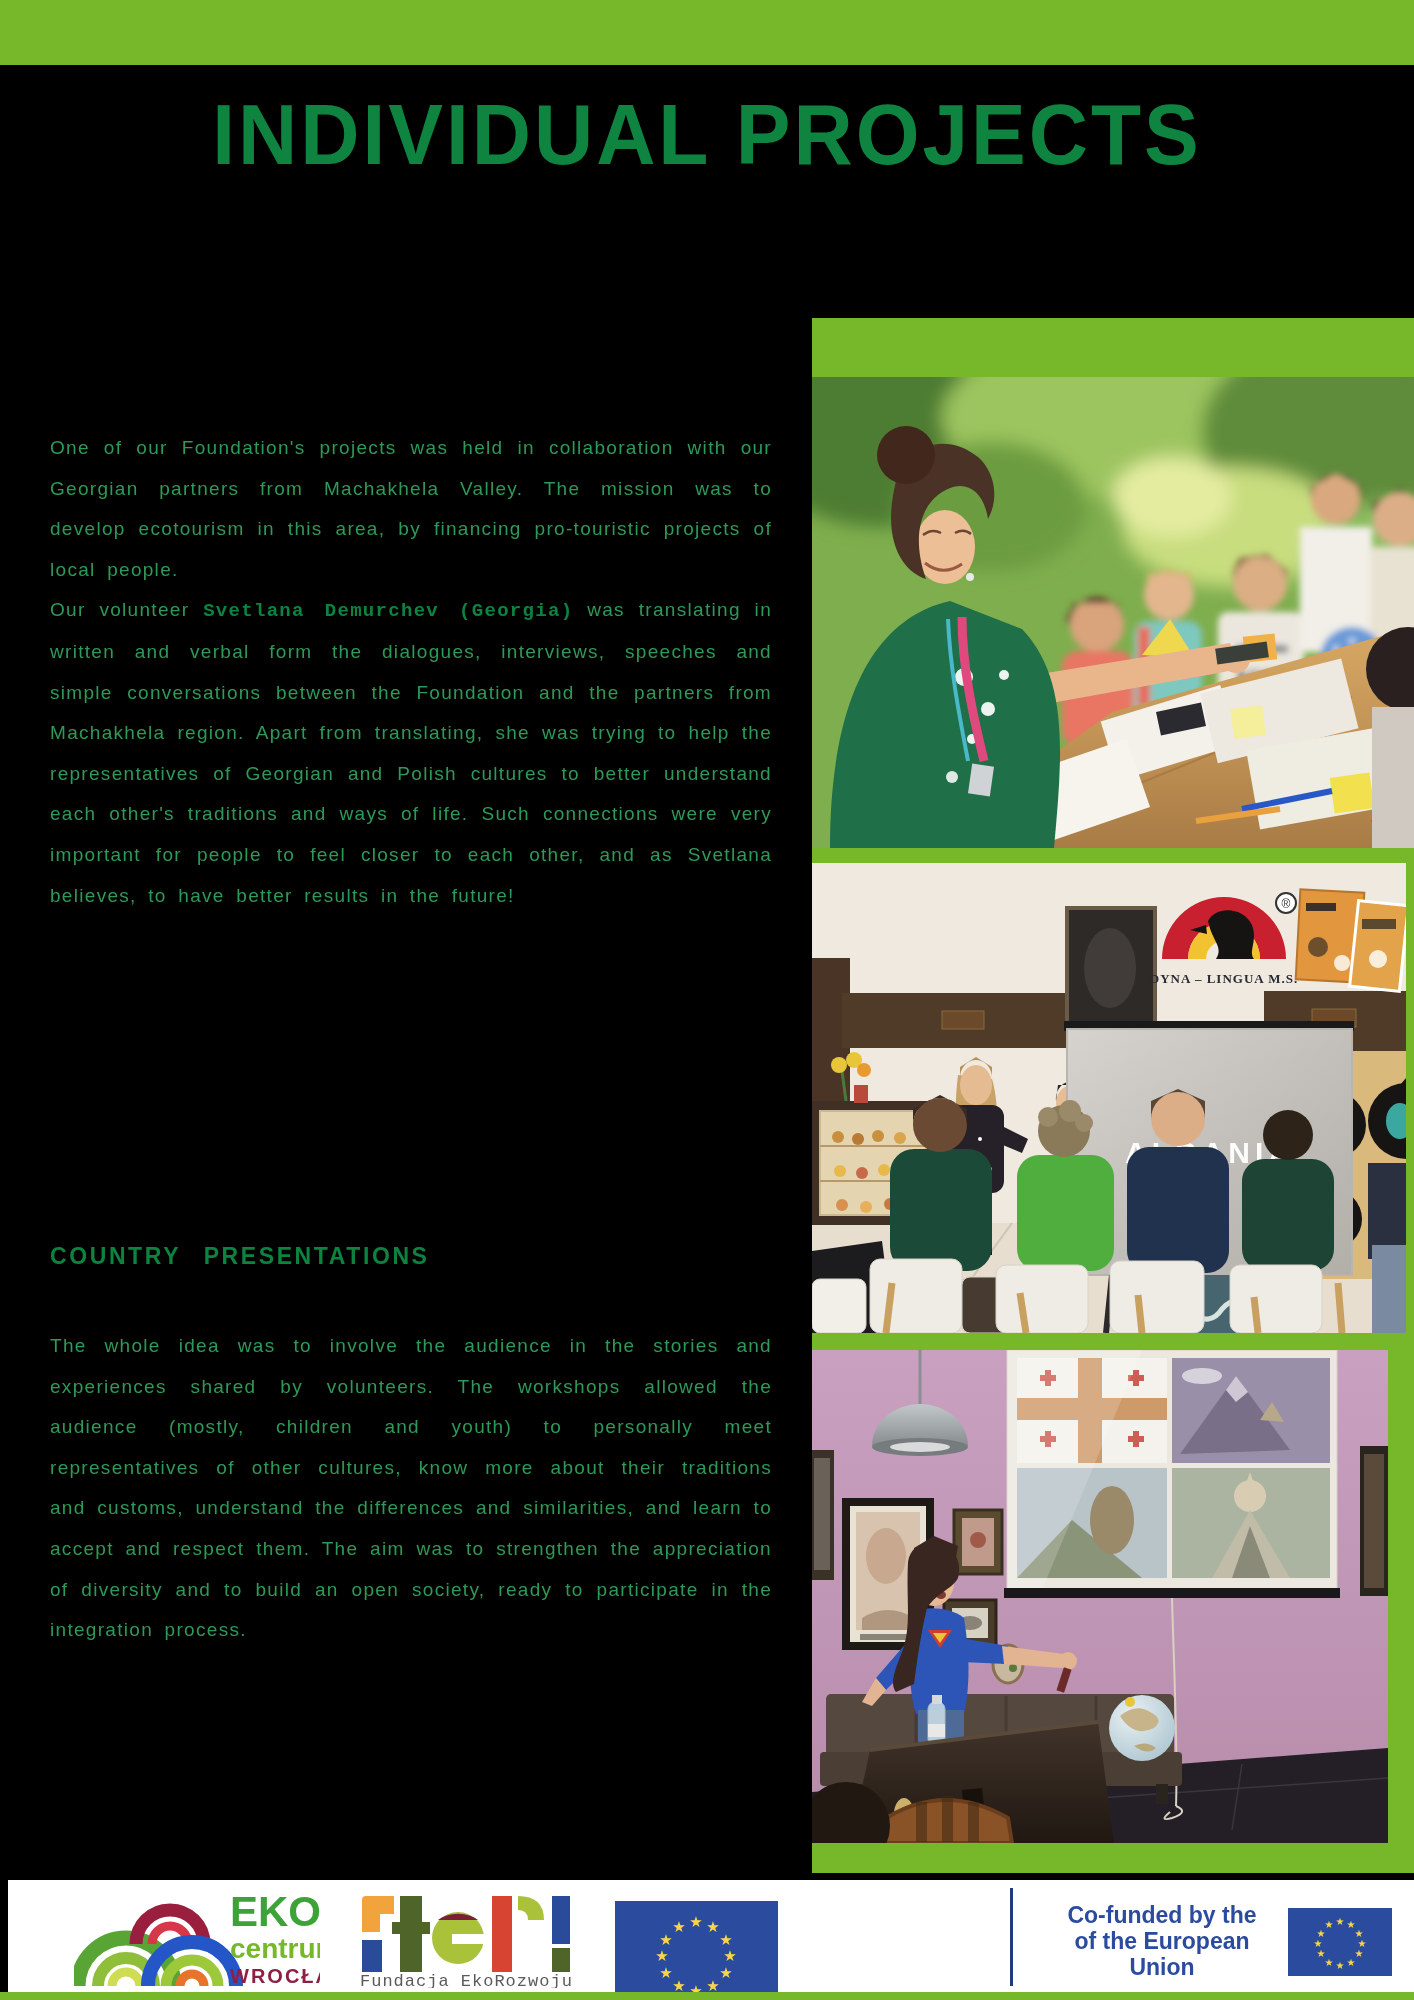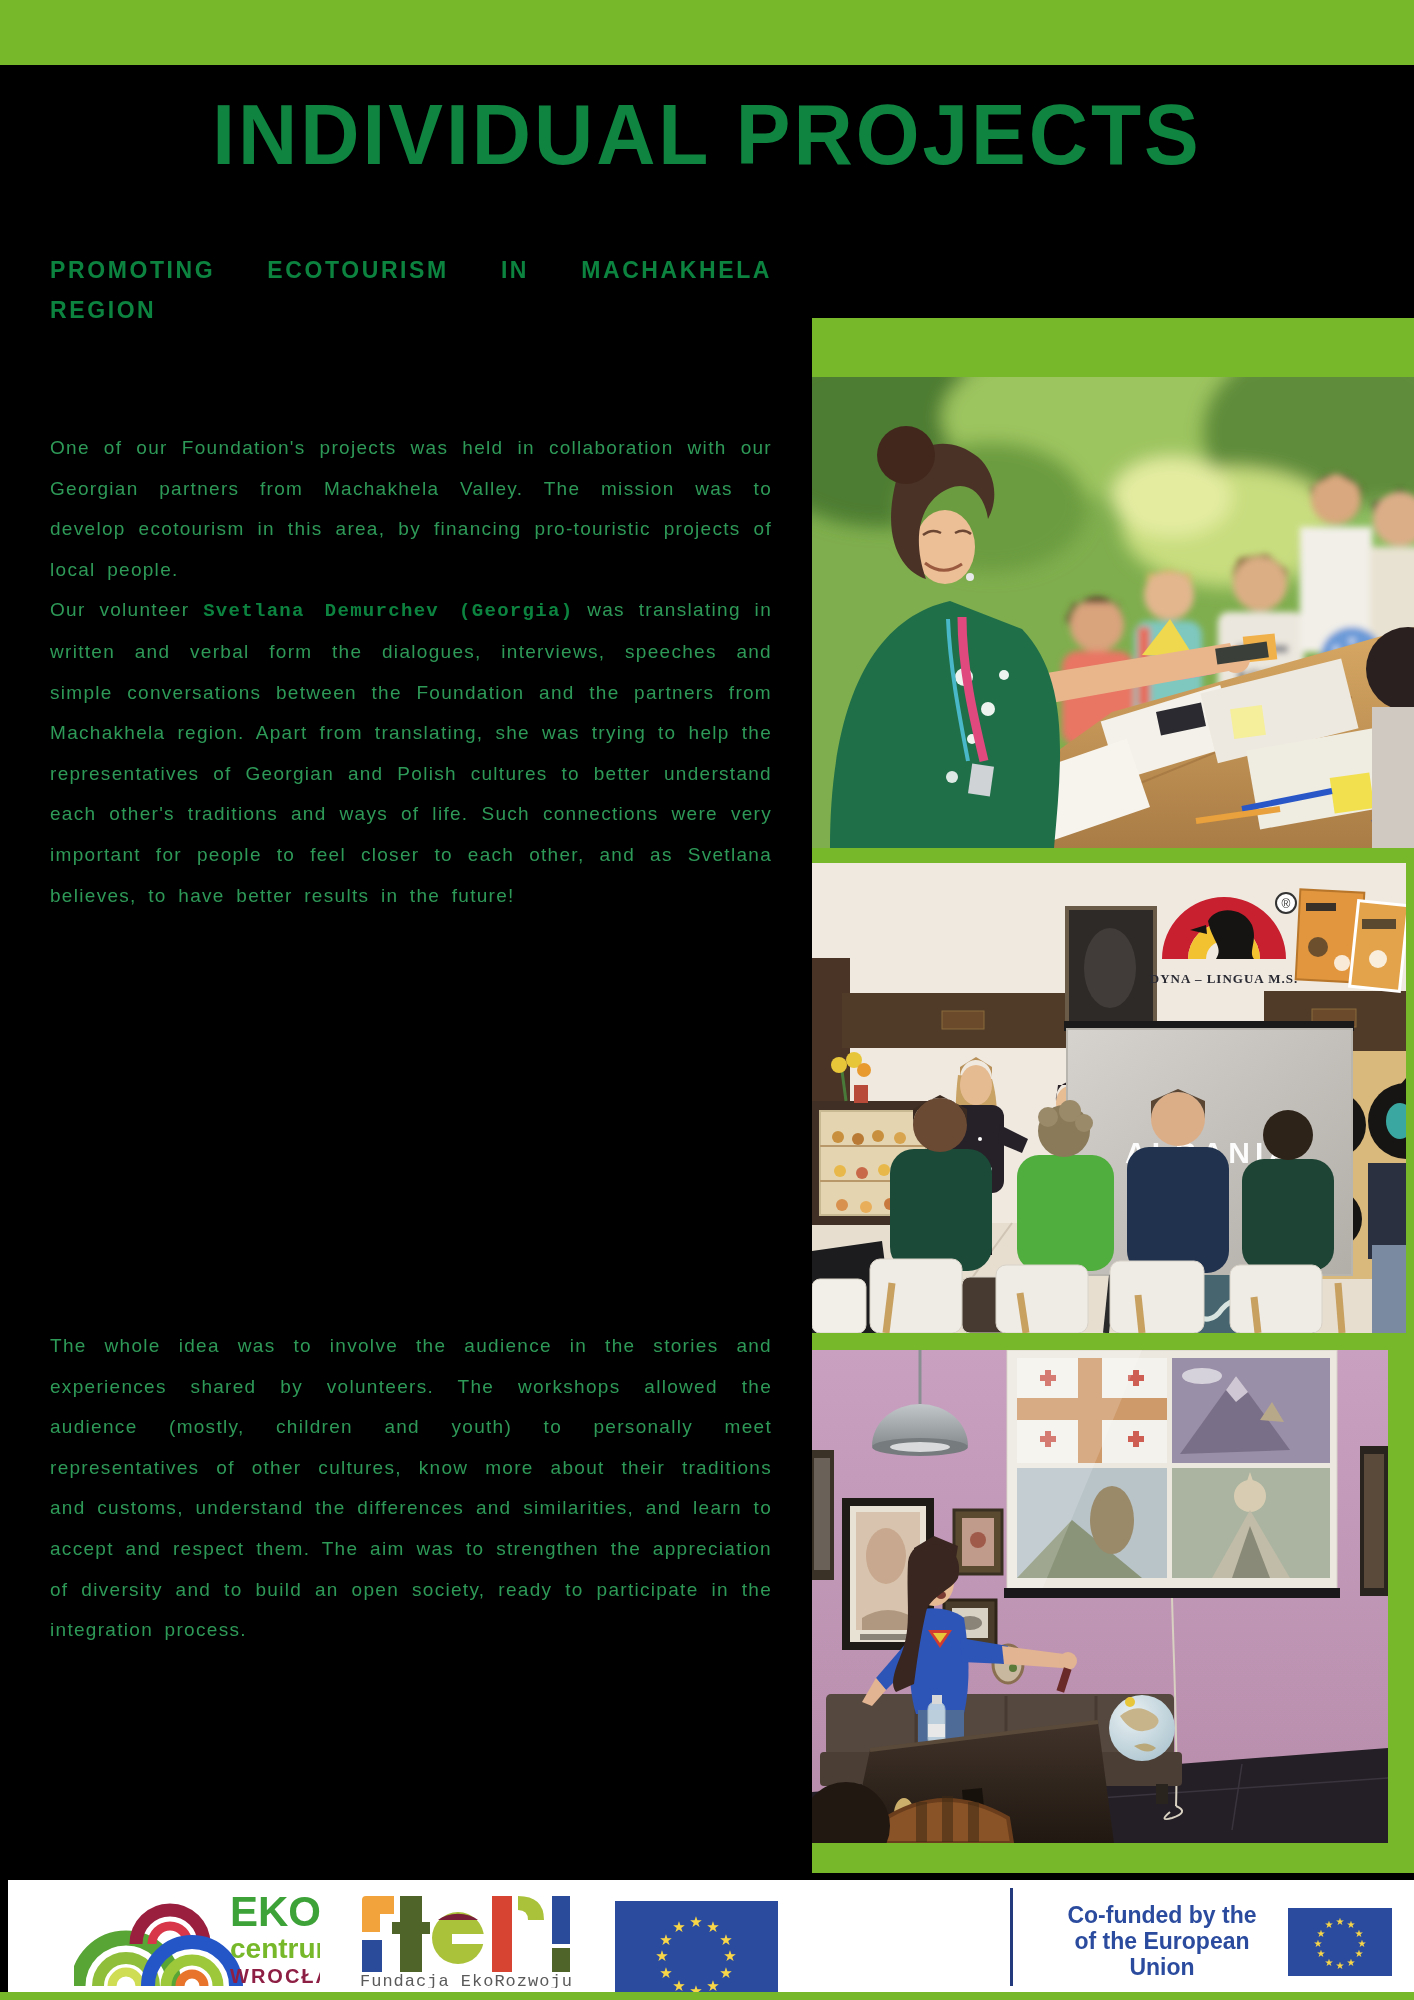--- a/index.html
+++ b/index.html
@@ -26,27 +26,27 @@
 </style>
 </head>
 <body>
 
 <div id="page">
 
   <div id="top-bar" class="abs"></div>
 
   <div id="page-title" class="abs">INDIVIDUAL PROJECTS</div>
 
-  <div class="abs txtcol sec-heading" style="top:250px;">PROMOTING ECOTOURISM IN MACHAKHELA REGION</div>
 
   <div class="abs txtcol body-par" style="top:428px;">
     <p>One of our Foundation's projects was held in collaboration with our Georgian partners from Machakhela Valley. The mission was to develop ecotourism in this area, by financing pro-touristic projects of local people.</p>
     <p><span>Our volunteer </span><strong>Svetlana Demurchev (Georgia)</strong><span> was translating in written and verbal form the dialogues, interviews, speeches and simple conversations between the Foundation and the partners from Machakhela region. Apart from translating, she was trying to help the representatives of Georgian and Polish cultures to better understand each other's traditions and ways of life. Such connections were very important for people to feel closer to each other, and as Svetlana believes, to have better results in the future!</span></p>
   </div>
 
+  <div class="abs txtcol sec-heading" style="top:1236px;">COUNTRY PRESENTATIONS</div>
 
   <div class="abs txtcol body-par" style="top:1326px;">
     <p>The whole idea was to involve the audience in the stories and experiences shared by volunteers. The workshops allowed the audience (mostly, children and youth) to personally meet representatives of other cultures, know more about their traditions and customs, understand the differences and similarities, and learn to accept and respect them. The aim was to strengthen the appreciation of diversity and to build an open society, ready to participate in the integration process.</p>
   </div>
 
   <div id="photo-panel" class="abs">
 
     <svg class="photo" style="top:59px;" width="602" height="471" viewBox="0 0 602 471">
       <defs>
         <filter id="b1" x="-30%" y="-30%" width="160%" height="160%">

